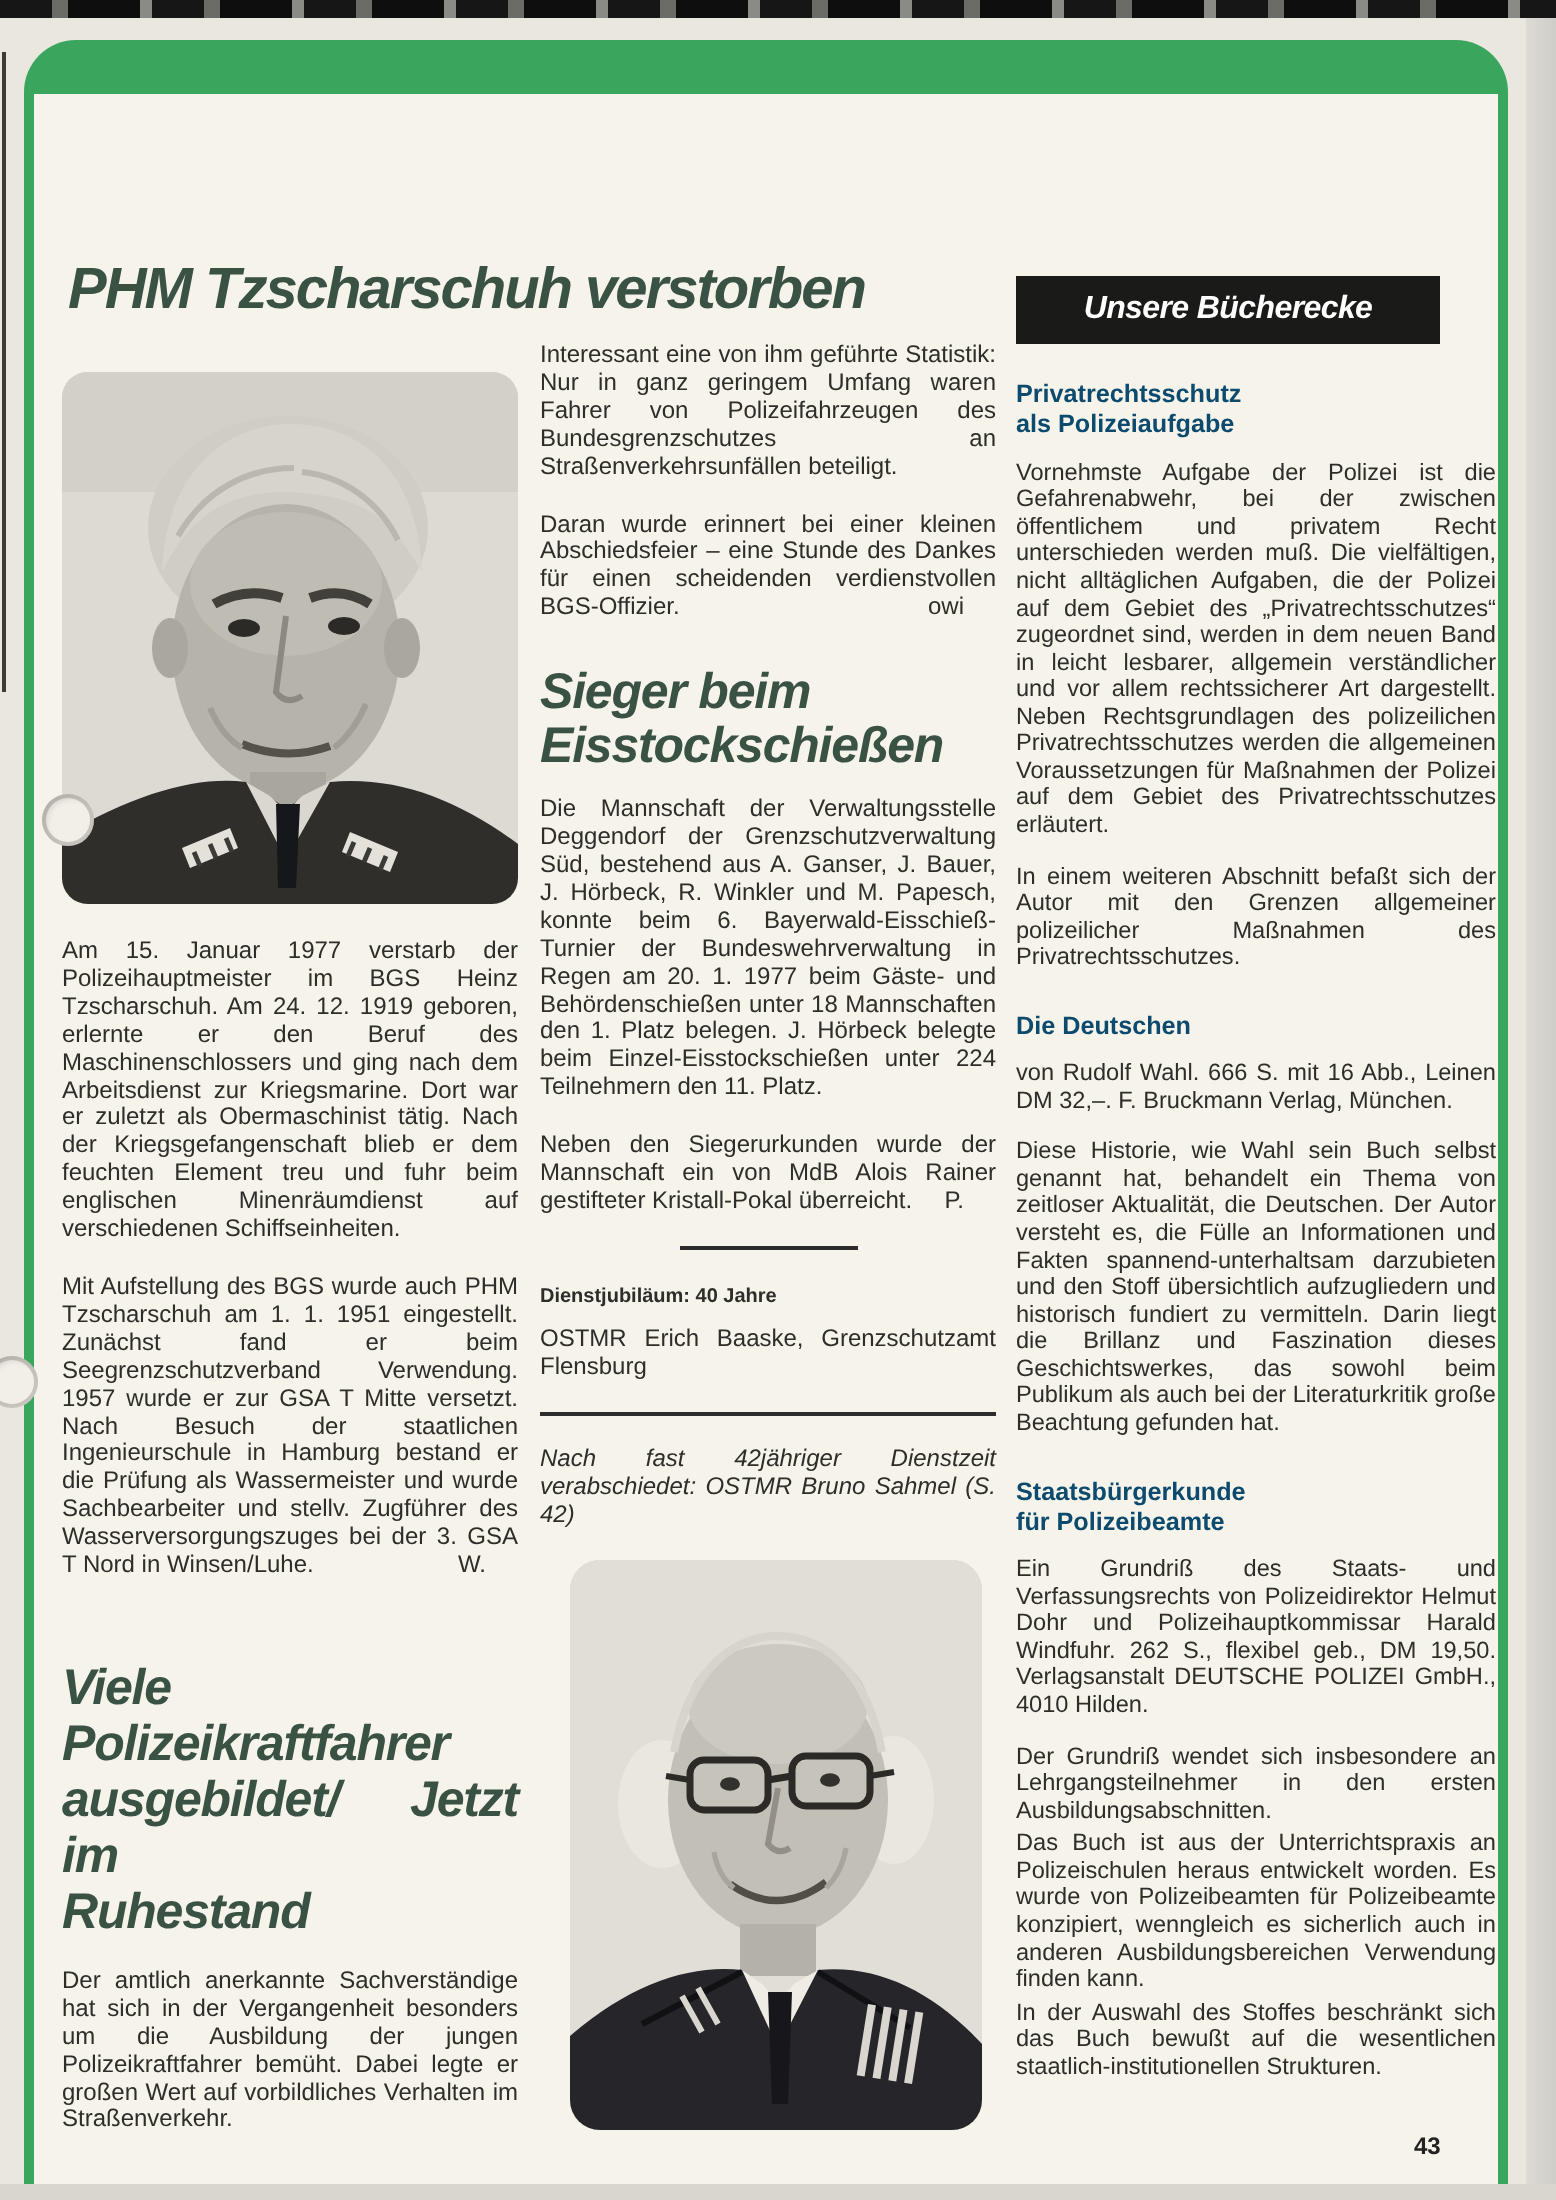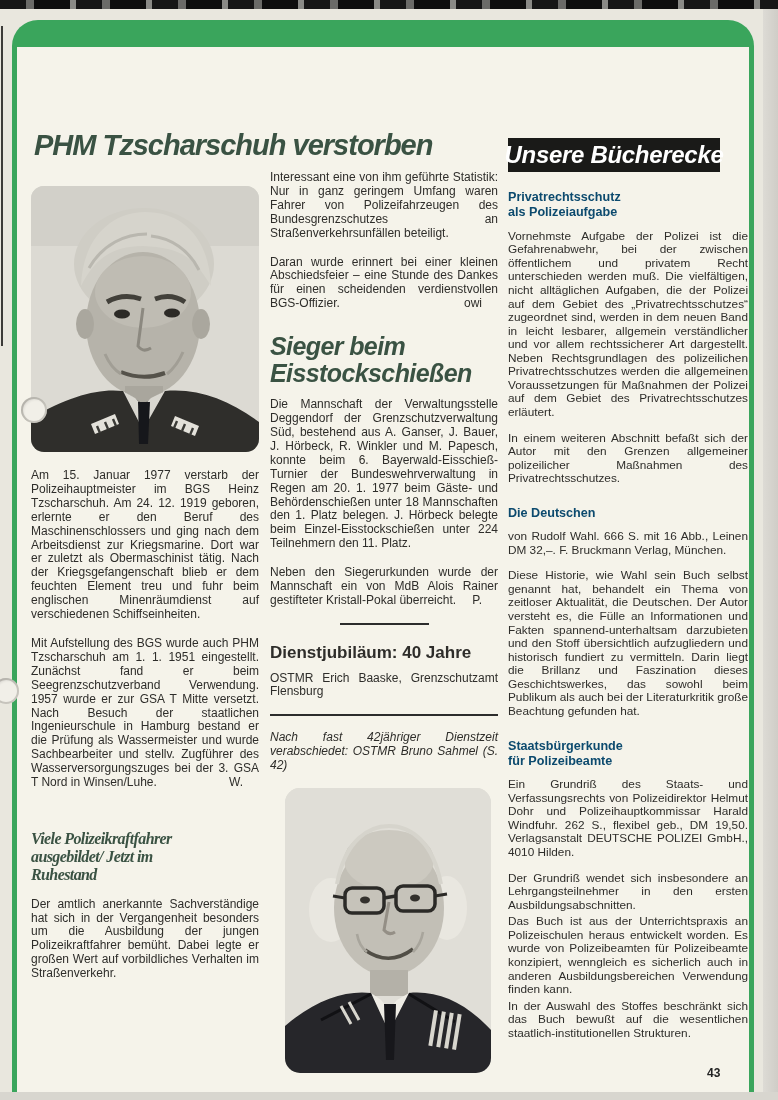--- a/index.html
+++ b/index.html
@@ -19,47 +19,47 @@
   
   .hole{position:absolute;border-radius:50%;background:#f1efe8;z-index:4;
     box-shadow:inset 0 0 0 2px rgba(120,118,110,.35), inset 2px 2px 3px rgba(0,0,0,.12);}
   .hole1{left:21px;top:397px;width:26px;height:26px;}
   .hole2{left:-7px;top:678px;width:26px;height:26px;}
   
   .h1{position:absolute;left:34px;top:129px;width:460px;z-index:2;white-space:nowrap;
     font-size:29px;font-weight:bold;font-style:italic;color:#3a5243;letter-spacing:-1px;}
   .h2{font-weight:bold;font-style:italic;color:#3a5243;white-space:pre-line;}
   .h2-sieger{font-size:25px;line-height:1.06;letter-spacing:-0.6px;margin:22px 0 12px;}
-  .h2-viele{font-size:16px;line-height:1.12;letter-spacing:-0.6px;margin:40px 0 14px;font-family:Liberation Serif, serif;}
+  .h2-viele{font-size:25px;line-height:1.12;letter-spacing:-0.6px;margin:40px 0 14px;}
   
   .col{position:absolute;z-index:2;font-size:12px;line-height:1.16;text-align:justify;}
   .col-left{left:31px;top:186px;width:228px;}
   .col-mid{left:270px;top:171px;width:228px;}
   .col-right{left:508px;top:138px;width:240px;font-size:11.8px;line-height:1.15;}
   .col p{margin:0 0 15px 0;}
   .sig-holder{position:relative;}
   .sig{position:absolute;right:16px;bottom:0;background:#f5f3ea;padding-left:6px;}
   
   .photo{overflow:hidden;background:#dcdad3;}
   .photo-1{width:228px;height:266px;border-radius:13px;margin:0 0 17px 0;}
   .photo-2{width:206px;height:285px;border-radius:15px;margin:0 0 0 15px;}
   .photo svg{display:block;width:100%;height:100%;}
   
   .box-title{width:212px;height:34px;background:#1a1a18;color:#fff;display:flex;align-items:center;
-    justify-content:center;font-size:24px;font-weight:bold;font-style:italic;letter-spacing:-0.3px;
+    justify-content:center;font-size:16px;font-weight:bold;font-style:italic;letter-spacing:-0.3px;
     margin-bottom:18px;white-space:nowrap;}
   .book-title{font-size:12.6px;font-weight:bold;line-height:1.22;color:#0c4a6e;white-space:pre-line;
     margin:0 0 9px 0;text-align:left;}
   .book-sec{margin-bottom:20px;}
   .book-sec p{margin:0 0 12px 0;}
   .book-sec p.tight{margin:0 0 3px 0;}
   
   .rule-short{width:89px;height:2px;background:#2c2c2c;border:0;margin:14px auto 18px;}
   .rule-long{width:100%;height:2px;background:#2c2c2c;border:0;margin:14px 0 15px;}
-  .jub-head{font-weight:bold;font-size:17px;margin:0 0 9px 0;text-align:left;}
+  .jub-head{font-weight:bold;font-size:10px;margin:0 0 9px 0;text-align:left;}
   .caption-italic{font-style:italic;margin:0 0 11px 0;}
   .pageno{position:absolute;left:707px;top:1066px;z-index:3;font-size:12px;font-weight:bold;color:#222;}
 </style>
 </head>
 <body>
 
 <div class="page">
 
   <div class="frame"></div>
   <div class="scan-top"></div>

